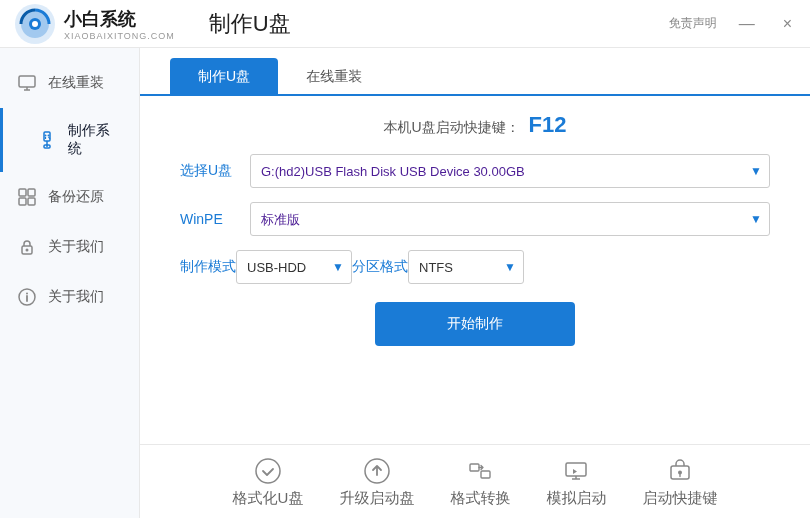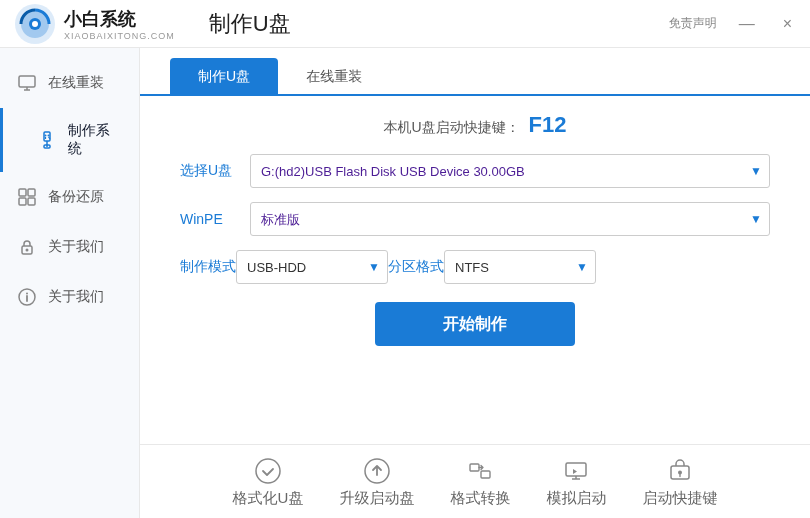--- a/index.html
+++ b/index.html
@@ -212,21 +212,21 @@
       align-items: center;
       margin-bottom: 14px;
     }
     .form-label-inline {
       font-size: 14px;
       color: #1a7bd6;
       flex-shrink: 0;
     }
     .select-wrapper-sm {
       position: relative;
-      width: 152px;
+      width: 116px;
     }
     .select-box-sm {
       width: 100%;
       height: 34px;
       border: 1px solid #ccc;
       border-radius: 3px;
       padding: 0 28px 0 10px;
       font-size: 13px;
       color: #333;
       background: #fff;
@@ -237,24 +237,23 @@
 
     .start-btn {
       display: block;
       margin: 18px auto 0 auto;
       width: 200px;
       height: 44px;
       background: #1a7bd6;
       color: #fff;
       border: none;
       border-radius: 4px;
-      font-size: 16px;
+      font-size: 14px;
       cursor: pointer;
       font-family: inherit;
-      font-weight: bold;
     }
 
     
     .bottom-icons {
       display: flex;
       justify-content: center;
       gap: 36px;
       padding: 12px 0 10px 0;
       border-top: 1px solid #e8e8e8;
     }

